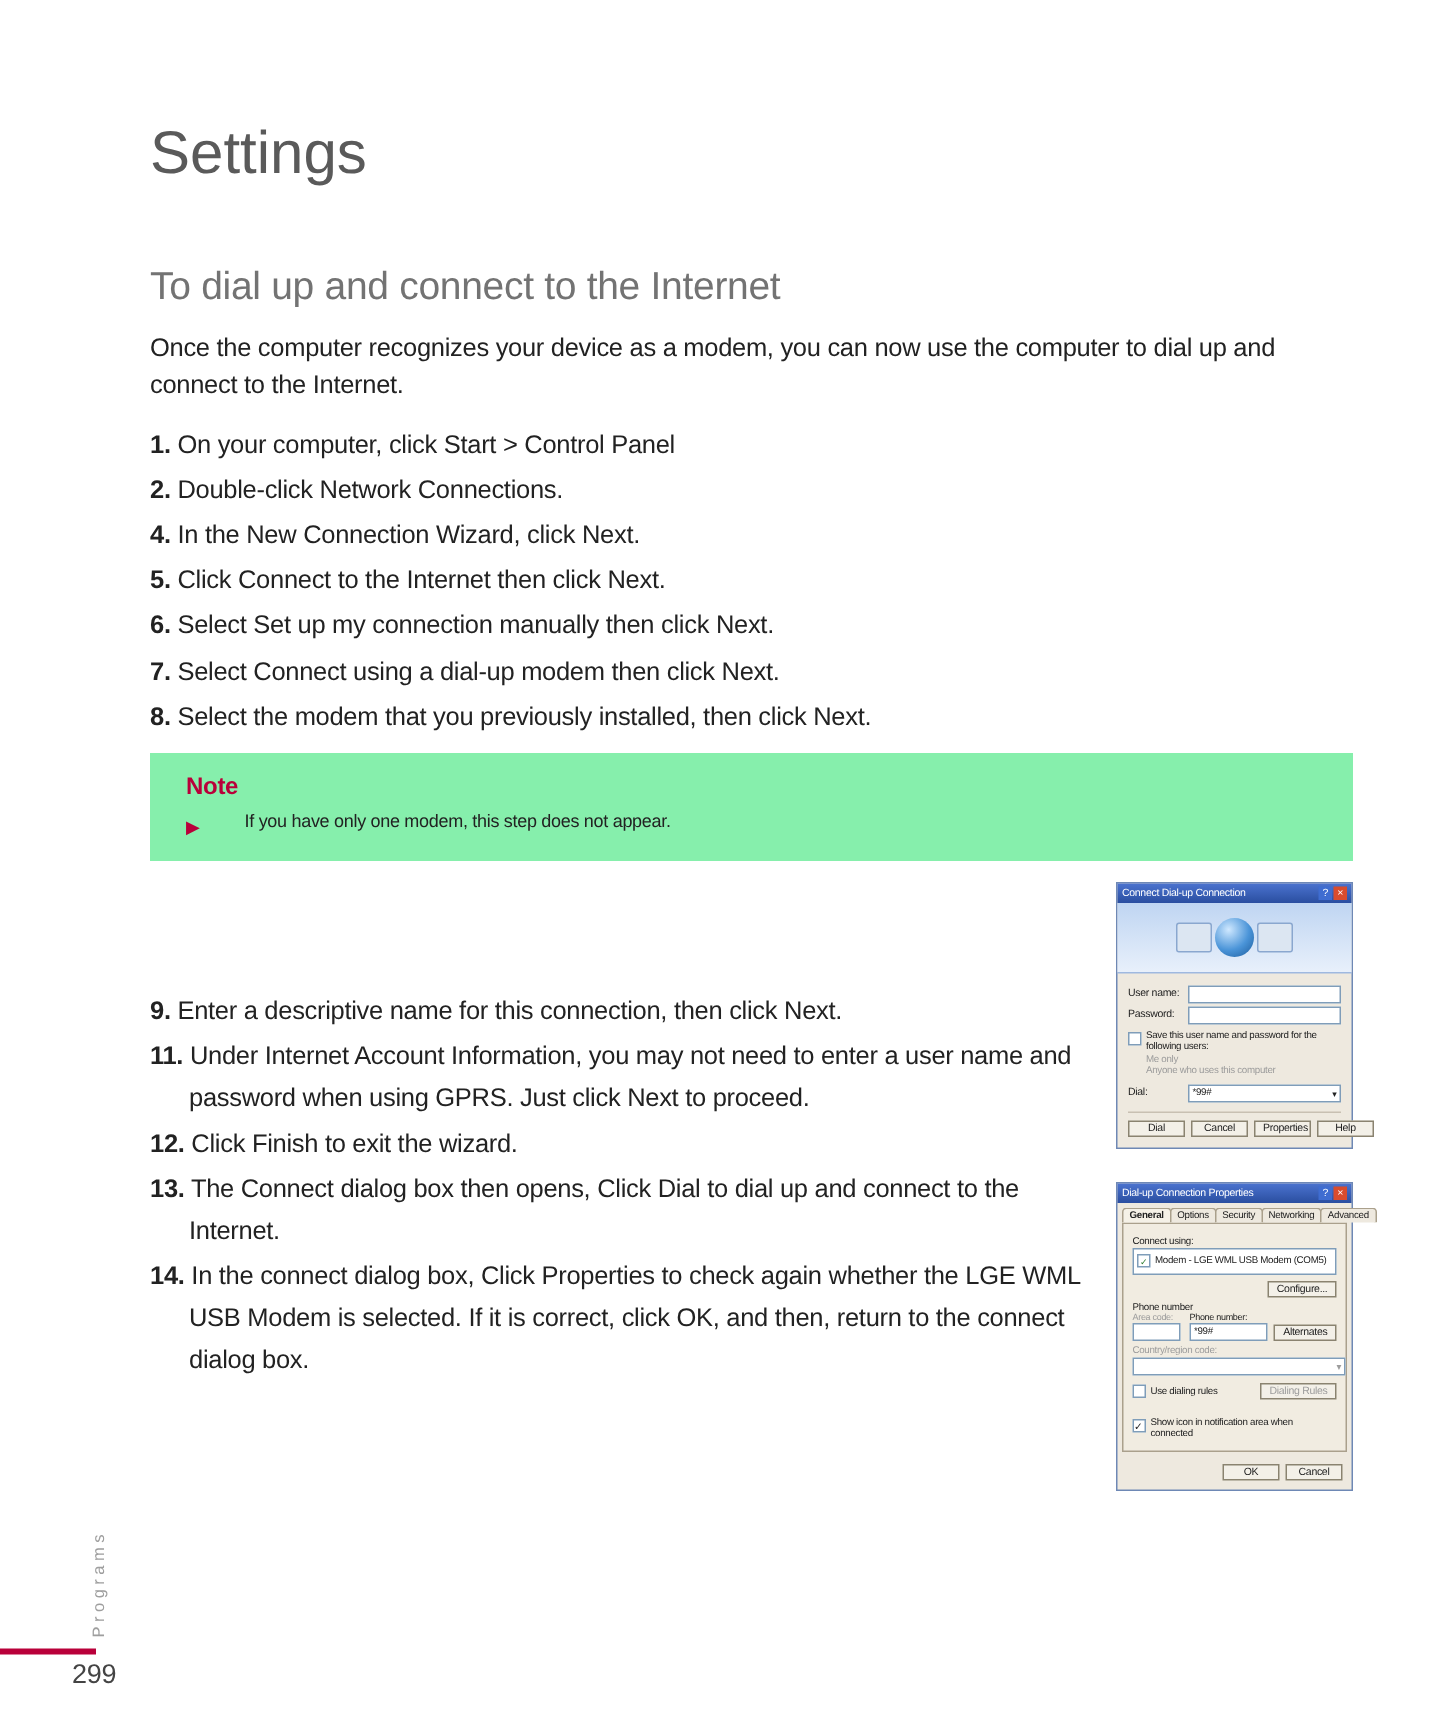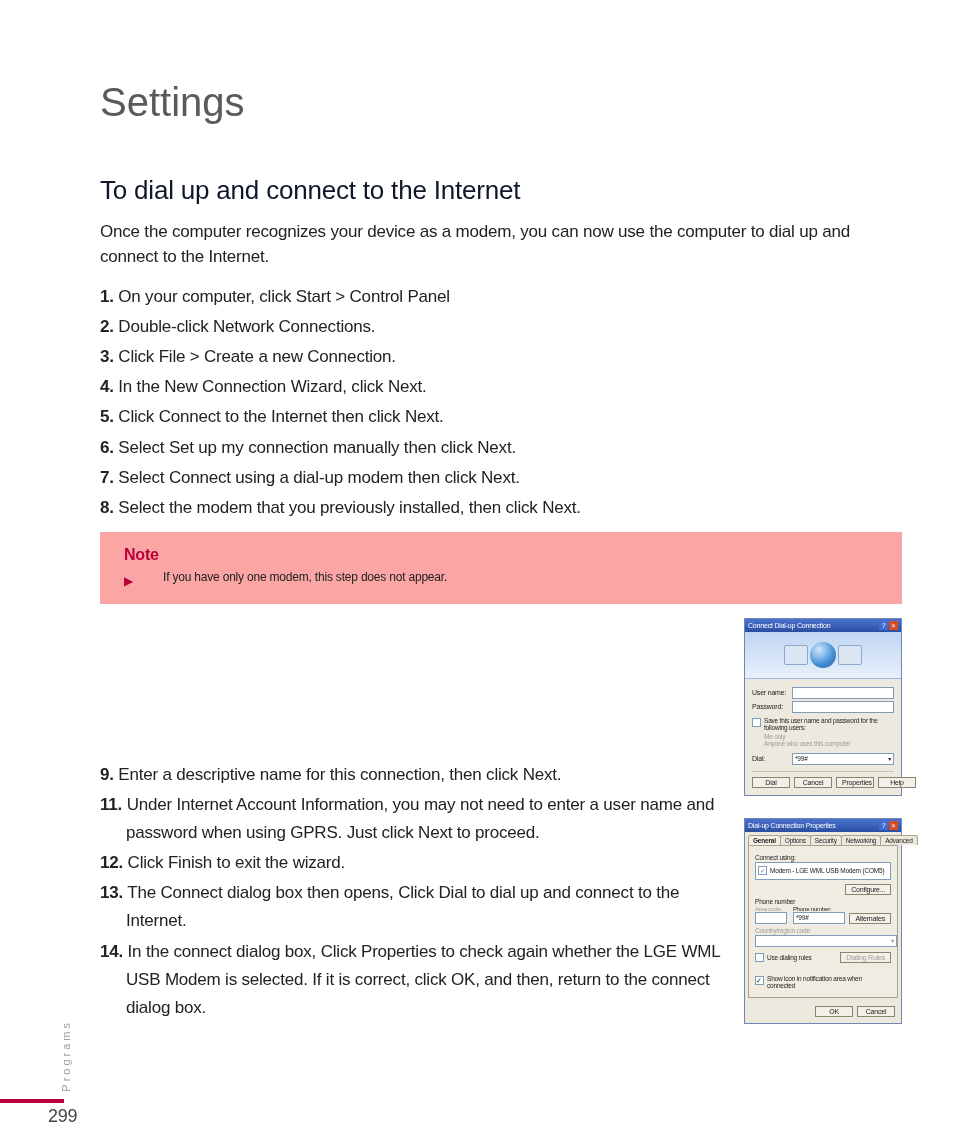--- a/index.html
+++ b/index.html
@@ -23,21 +23,21 @@
   .page-title {
     font-size: 40px;
     font-weight: 300;
     color: #5a5a5a;
     margin: 0 0 50px 0;
     letter-spacing: 0px;
   }
   .section-title {
     font-size: 26px;
     font-weight: 400;
-    color: #0f172a;
+    color: #737373;
     margin: 0 0 14px 0;
   }
   .intro {
     font-size: 17px;
     line-height: 1.45;
     margin: 0 0 14px 0;
   }
   ol.steps {
     list-style: none;
     padding: 0;
@@ -49,21 +49,21 @@
     line-height: 1.65;
     padding-left: 20px;
     text-indent: -20px;
     margin: 2px 0;
   }
   ol.steps > li .num {
     font-weight: 700;
   }
   .b { font-weight: 400; }
   .note-box {
-    background: #fca5a5;
+    background: #86efac;
     padding: 14px 24px 16px 24px;
     margin: 10px 0 14px 0;
   }
   .note-label {
     color: #b9003a;
     font-weight: 700;
     font-size: 16px;
     margin-bottom: 6px;
   }
   .note-row {
@@ -76,21 +76,21 @@
     margin-right: 10px;
     margin-top: 4px;
   }
   .note-text {
     font-size: 12px;
     margin-left: 20px;
   }
   .two-col {
     display: flex;
     gap: 18px;
-    align-items: flex-end;
+    align-items: center;
   }
   .left-col { flex: 1; }
   .right-col {
     width: 158px;
     flex-shrink: 0;
     display: flex;
     flex-direction: column;
     gap: 22px;
   }
 
@@ -229,21 +229,20 @@
 <div class="page">
   <h1 class="page-title">Settings</h1>
 
   <h2 class="section-title">To dial up and connect to the Internet</h2>
 
   <p class="intro">Once the computer recognizes your device as a modem, you can now use the computer to dial up and connect to the Internet.</p>
 
   <ol class="steps">
     <li><span class="num">1.</span> <span>On your computer, click </span><span class="b">Start</span><span> &gt; </span><span class="b">Control Panel</span></li>
     <li><span class="num">2.</span> <span>Double-click </span><span class="b">Network Connections</span><span>.</span></li>
-    <li><span class="num">3.</span> <span>Click File &gt; </span><span class="b">Create a new Connection</span><span>.</span></li>
     <li><span class="num">4.</span> <span>In the New Connection Wizard, click </span><span class="b">Next</span><span>.</span></li>
     <li><span class="num">5.</span> <span>Click </span><span class="b">Connect to the Internet</span><span> then click </span><span class="b">Next</span><span>.</span></li>
     <li><span class="num">6.</span> <span>Select </span><span class="b">Set up my connection manually</span><span> then click </span><span class="b">Next</span><span>.</span></li>
     <li><span class="num">7.</span> <span>Select </span><span class="b">Connect using a dial-up modem</span><span> then click </span><span class="b">Next</span><span>.</span></li>
     <li><span class="num">8.</span> <span>Select the modem that you previously installed, then click </span><span class="b">Next</span><span>.</span></li>
   </ol>
 
   <div class="note-box">
     <div class="note-label">Note</div>
     <div class="note-row">

